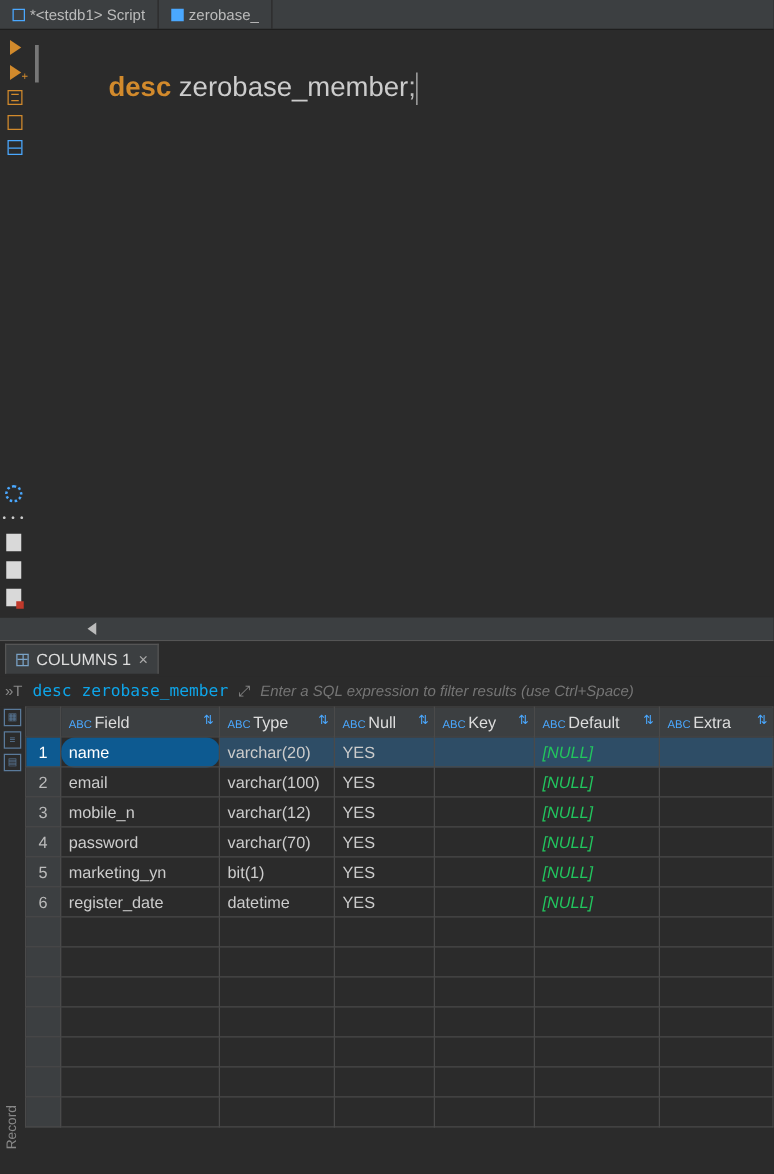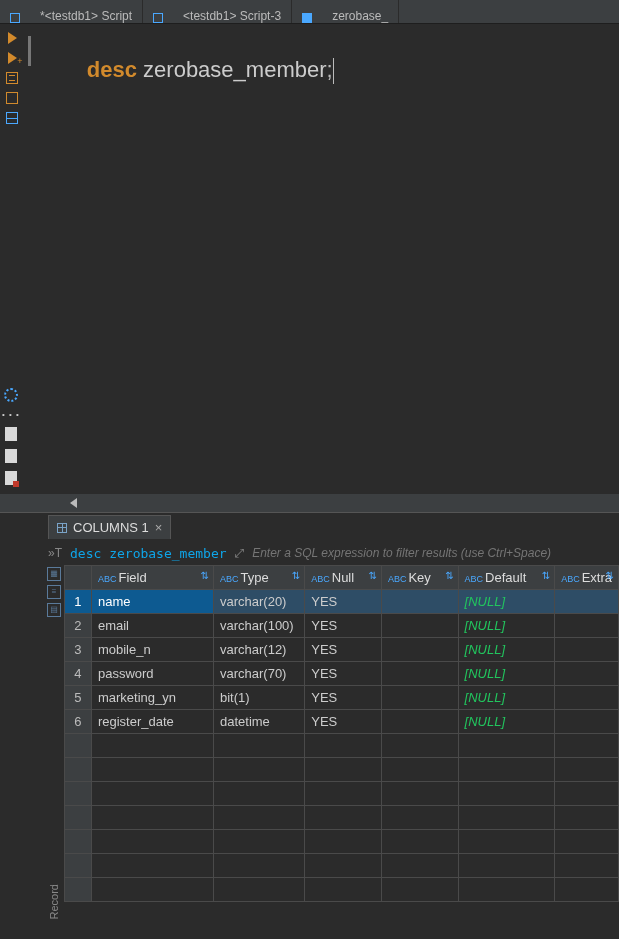--- a/index.html
+++ b/index.html
@@ -1,20 +1,20 @@
 <!DOCTYPE html>
 <html><head>
 <meta charset="utf-8">
 <style>
 * { margin: 0; padding: 0; box-sizing: border-box; font-family: "Segoe UI", Arial, sans-serif; }
 body { width: 619px; height: 939px; background: #2b2b2b; color: #bbb; overflow: hidden; position: relative; }
 
 
 .tabbar { display: flex; height: 24px; background: #3c3f41; font-size: 12px; align-items: stretch; border-bottom: 1px solid #1e1e1e; }
-.tab { display: flex; align-items: flex-end; padding: 0 10px; gap: 20px; color: #bbb; border-right: 1px solid #2b2b2b; cursor: pointer; white-space: nowrap; }
+.tab { display: flex; align-items: center; padding: 0 10px; gap: 4px; color: #bbb; border-right: 1px solid #2b2b2b; cursor: pointer; white-space: nowrap; }
 .tab .dbico { width: 10px; height: 10px; border: 1px solid #4aa8ff; }
 .tab .tblico { width: 10px; height: 10px; background: #4aa8ff; }
 .tab.active { background: #2b2b2b; border-bottom: 2px solid #4a90d9; }
 
 
 .editor-wrap { display: flex; height: 470px; background: #2b2b2b; }
 .gutter { width: 24px; background: #2b2b2b; display: flex; flex-direction: column; align-items: center; gap: 8px; padding-top: 8px; }
 .gico { width: 14px; height: 14px; }
 .tri-right { width:0;height:0;border-top:6px solid transparent;border-bottom:6px solid transparent;border-left:9px solid #d28a2c; }
 .tri-plus { position:relative; }
@@ -36,21 +36,21 @@
 .gear { width:14px;height:14px;border-radius:50%;border:2px dotted #4aa8ff; }
 .dots { color:#ccc; font-size:8px; letter-spacing:1px; }
 .page { width:12px;height:14px;background:#d9d9d9; position:relative; }
 .page.red::after { content:""; position:absolute; right:-2px; bottom:-2px; width:6px; height:6px; background:#c0392b; }
 
 
 .hscroll { height:18px; background:#3c3f41; display:flex; align-items:center; padding-left:70px; }
 .hscroll .arrow { width:0;height:0;border-top:5px solid transparent;border-bottom:5px solid transparent;border-right:7px solid #bbb; }
 
 
-.panel { background:#2b2b2b; border-top:1px solid #555; height:427px; display:flex; flex-direction:column;padding-left:44px; }
+.panel { background:#2b2b2b; border-top:1px solid #555; height:427px; display:flex; flex-direction:column; }
 .paneltabs { height:28px; display:flex; align-items:center; background:#2b2b2b; padding-left:4px; gap:4px; }
 .ptab { display:flex; align-items:center; gap:6px; padding:4px 8px; background:#3c3f41; color:#ddd; font-size:13px; border:1px solid #555; border-bottom:none; }
 .ptab .grid { width:10px;height:10px;border:1px solid #7aa3c7;background:linear-gradient(#7aa3c7,#7aa3c7) 50% 0/1px 100% no-repeat,linear-gradient(#7aa3c7,#7aa3c7) 0 50%/100% 1px no-repeat; }
 .ptab .close { color:#aaa; cursor:pointer; }
 
 .filterbar { height:24px; display:flex; align-items:center; gap:8px; padding:0 4px; font-size:12px; }
 .filterbar .q { color:#0ea5e9; font-family:Consolas,monospace; font-size:13px; }
 .filterbar .ico { color:#888; font-size:12px; }
 .filterbar input { flex:1; background:transparent; border:none; color:#e5e5e5; font-style:italic; font-size:12px; outline:none; }
 
@@ -62,41 +62,37 @@
 
 .datagrid { flex:1; }
 table { border-collapse:collapse; width:100%; font-size:13px; }
 th,td { border:1px solid #4a4a4a; padding:3px 6px; text-align:left; height:24px; }
 th { background:#3c3f41; color:#ddd; font-weight:normal; position:relative; }
 th .typ { color:#4aa8ff; font-size:9px; margin-right:2px; }
 th .sorter { position:absolute; right:4px; top:4px; font-size:10px; color:#4aa8ff; }
 td { color:#ccc; }
 td.rownum { background:#3c3f41; text-align:center; width:28px; color:#bbb; }
 td.nullv { color:#22c55e;font-style:italic; }
-tr.sel td.field { background:#0d5a91; color:#fff; }
+tr.sel td.field { background:#0d5a91; color:#fff;border-radius:11px; }
 tr.sel td { background:#2e4d66; }
 tr.sel td.rownum { background:#0d5a91; color:#fff; }
 th.cornercell { width:28px; }
 .col-field { width:127px; }
 .col-type { width:92px;margin-top:45px; }
 .col-null { width:80px; }
 .col-key { width:80px; }
 .col-default { width:100px; }
 </style>
 </head>
 <body>
 
 <div class="tabbar">
   <div class="tab">
       <span class="dbico"></span>
       <span>*&lt;testdb1&gt; Script</span>
-    </div>
-  <div class="tab">
-      <span class="dbico"></span>
-      <span>&lt;testdb1&gt; Script-3</span>
     </div>
   <div class="tab">
       <span class="tblico"></span>
       <span>zerobase_</span>
     </div>
 </div>
 
 <div class="editor-wrap">
   <div class="gutter">
     <div class="gico tri-right"></div>

